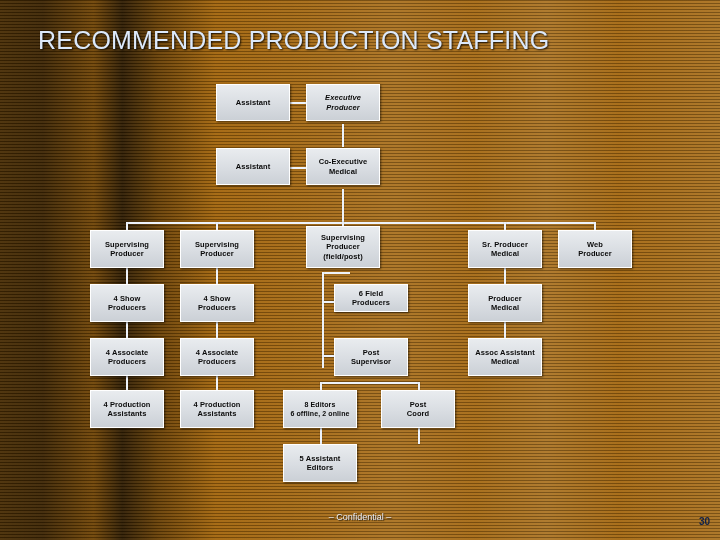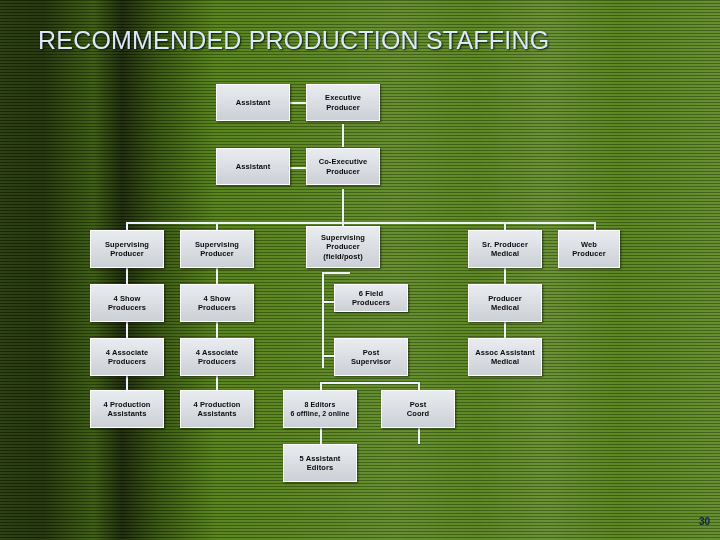--- a/index.html
+++ b/index.html
@@ -8,21 +8,21 @@
     font-family:"Liberation Sans",sans-serif;
     background:#071a3e;
   }
   #slide{
     position:relative;width:720px;height:540px;overflow:hidden;
     background:
       linear-gradient(90deg,
         #061029 0px,#071636 60px,#040d22 110px,#0a1c44 150px,
         #071536 200px,#0d2double 0,#102a5e 260px,#163672 330px,
         #1d4187 400px,#2a5296 470px,#35609f 540px,#3c66a4 620px,#3a63a1 720px);
-    background-color:#4d7c0f;
+    background-color:#a16207;
   }
   
   #bands{
     position:absolute;inset:0;
     background:
       linear-gradient(90deg,
         rgba(0,0,0,.55) 0%,
         rgba(0,0,0,.62) 6%,
         rgba(0,0,0,.30) 13%,
         rgba(0,0,0,.70) 17%,
@@ -126,51 +126,51 @@
 
   <div class="ln lnv" style="left:320px;top:428px;height:16px;"></div>
   <div class="ln lnv" style="left:418px;top:428px;height:16px;"></div>
 
   <div class="ln lnv" style="left:504px;top:268px;height:16px;"></div>
   <div class="ln lnv" style="left:504px;top:322px;height:16px;"></div>
 
   <div class="node" style="left:216px;top:84px;width:74px;height:37px;">
       <span>Assistant</span>
     </div>
-  <div class="node" style="left:306px;top:84px;width:74px;height:37px;">
+  <div class="node" style="left:306px;top:84px;width:74px;height:37px;font-style:italic;">
       <span style="white-space:pre-line;">Executive
 Producer</span>
     </div>
 
   <div class="node" style="left:216px;top:148px;width:74px;height:37px;">
       <span>Assistant</span>
     </div>
   <div class="node" style="left:306px;top:148px;width:74px;height:37px;">
       <span style="white-space:pre-line;">Co-Executive
-Producer</span>
+Medical</span>
     </div>
 
   <div class="node" style="left:90px;top:230px;width:74px;height:38px;">
       <span style="white-space:pre-line;">Supervising
 Producer</span>
     </div>
   <div class="node" style="left:180px;top:230px;width:74px;height:38px;">
       <span style="white-space:pre-line;">Supervising
 Producer</span>
     </div>
   <div class="node" style="left:306px;top:226px;width:74px;height:42px;">
       <span style="white-space:pre-line;">Supervising
 Producer
 (field/post)</span>
     </div>
   <div class="node" style="left:468px;top:230px;width:74px;height:38px;">
       <span style="white-space:pre-line;">Sr. Producer
 Medical</span>
     </div>
-  <div class="node" style="left:558px;top:230px;width:62px;height:38px;">
+  <div class="node" style="left:558px;top:230px;width:74px;height:38px;">
       <span style="white-space:pre-line;">Web
 Producer</span>
     </div>
 
   <div class="node" style="left:90px;top:284px;width:74px;height:38px;">
       <span style="white-space:pre-line;">4 Show
 Producers</span>
     </div>
   <div class="node" style="left:180px;top:284px;width:74px;height:38px;">
       <span style="white-space:pre-line;">4 Show
@@ -217,14 +217,15 @@
   <div class="node" style="left:381px;top:390px;width:74px;height:38px;">
       <span style="white-space:pre-line;">Post
 Coord</span>
     </div>
 
   <div class="node" style="left:283px;top:444px;width:74px;height:38px;">
       <span style="white-space:pre-line;">5 Assistant
 Editors</span>
     </div>
 
+  <div id="footer">– Confidential –</div>
   <div id="pageno">30</div>
 </div>
 
 </body></html>

